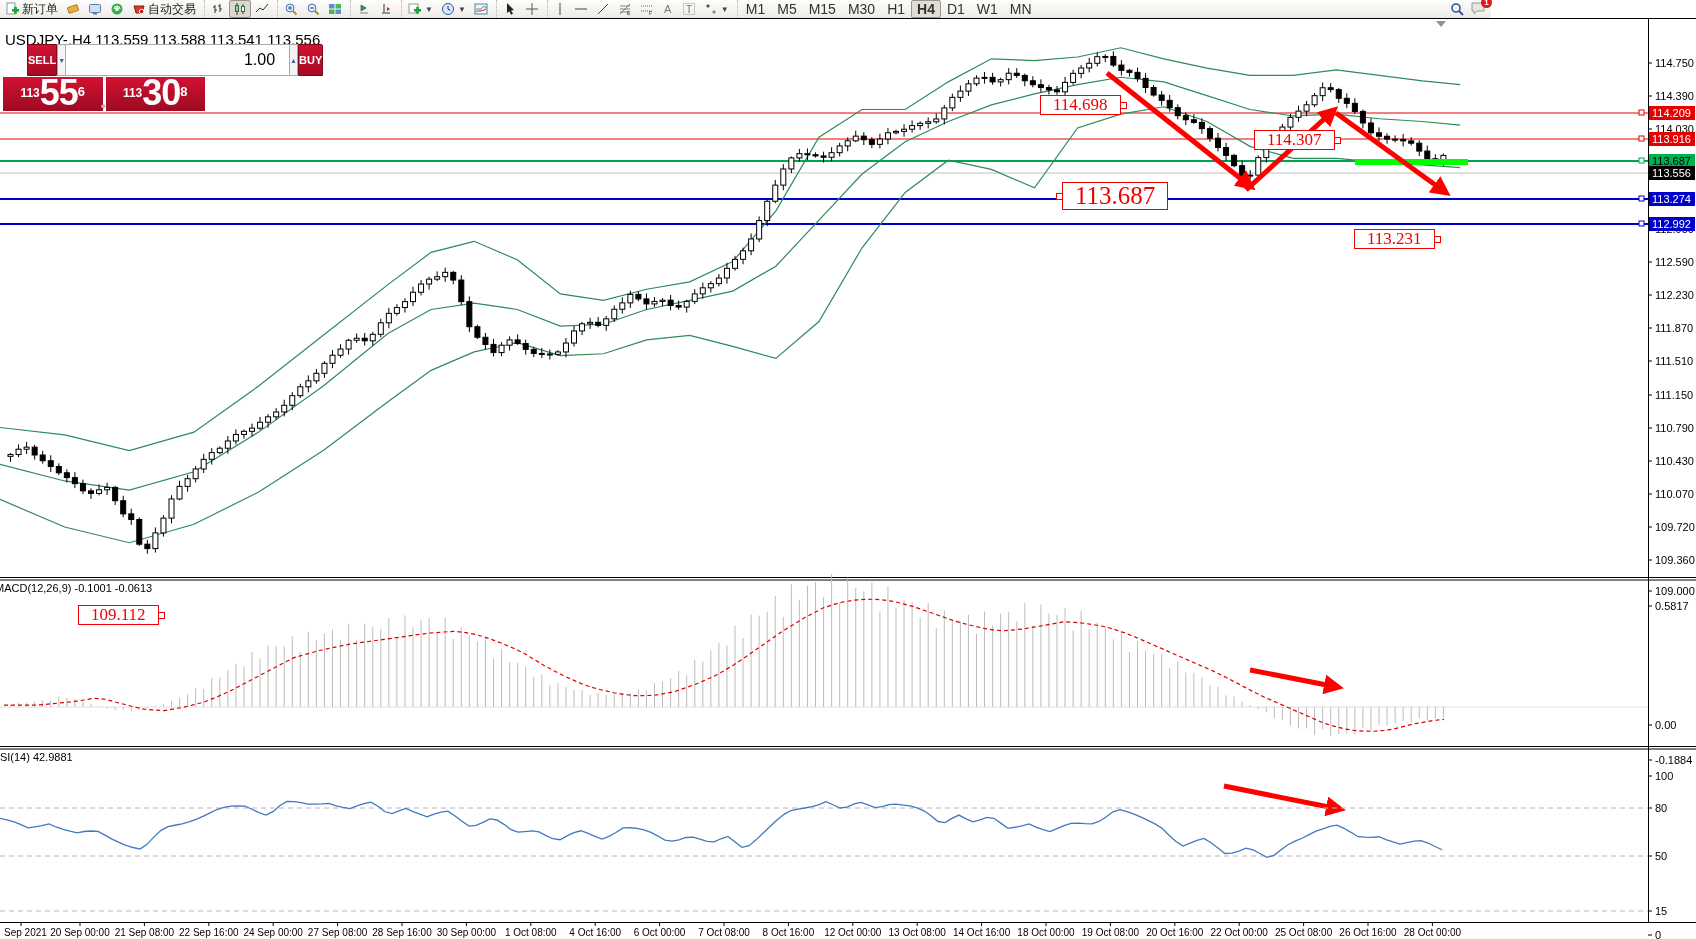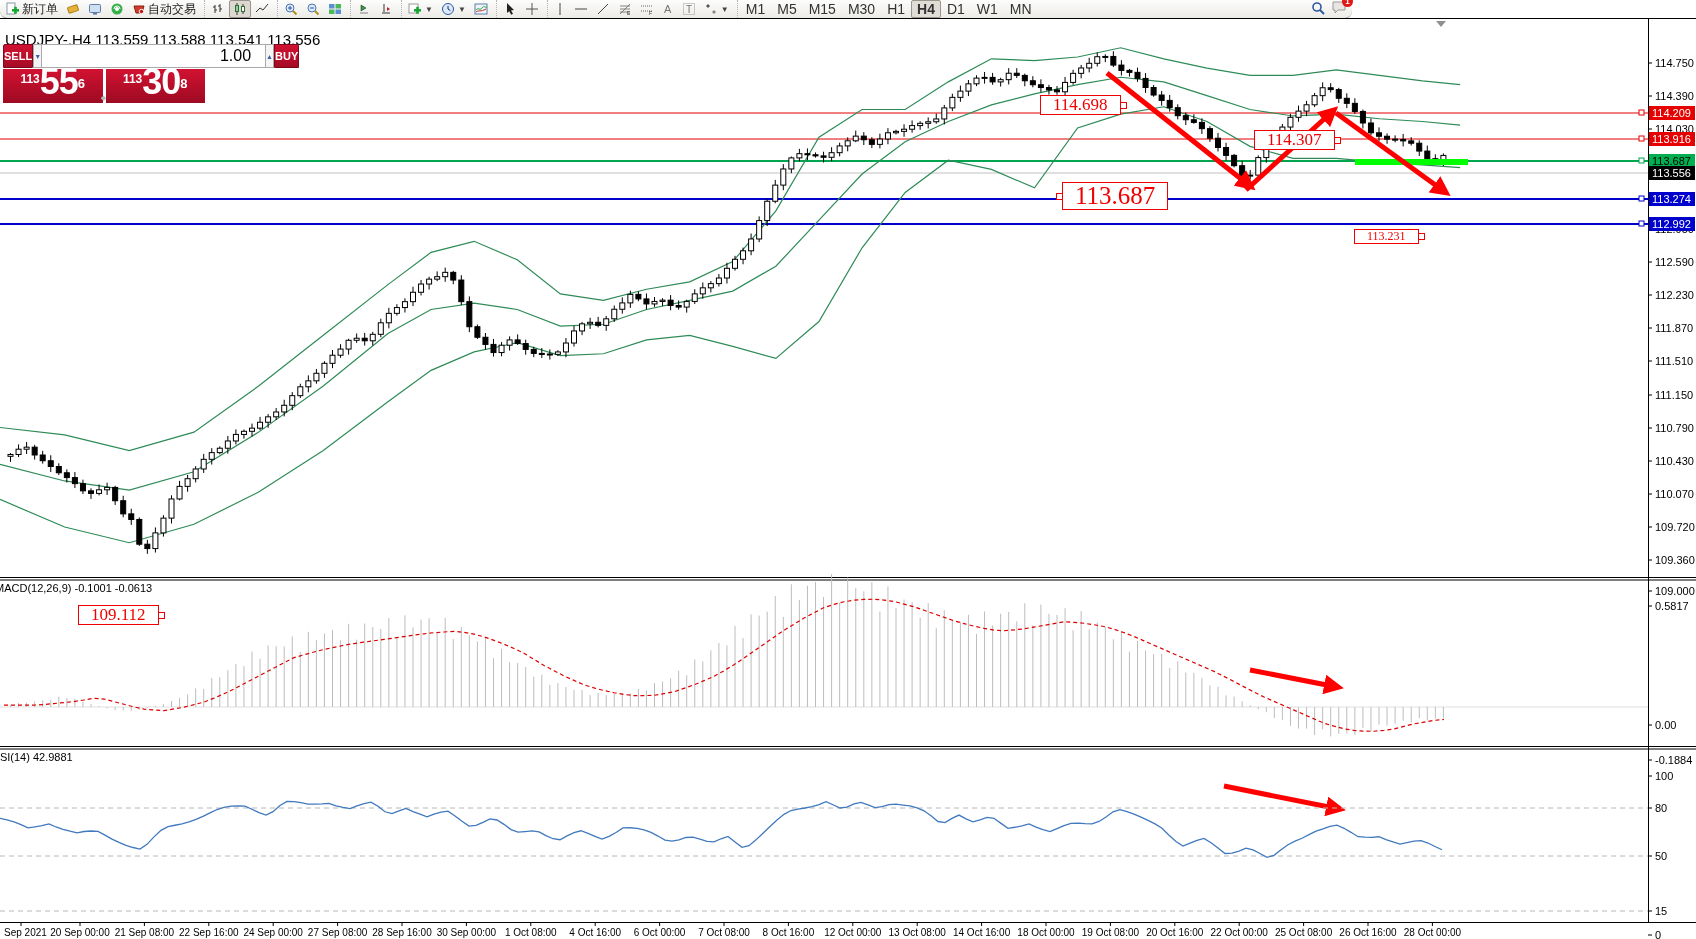--- a/index.html
+++ b/index.html
@@ -1,52 +1,52 @@
 <!DOCTYPE html>
 <html><head>
 <meta charset="utf-8">
 <style>
   html,body{margin:0;padding:0;background:#fff;}
   body{width:1696px;height:939px;overflow:hidden;position:relative;
        font-family:"Liberation Sans",sans-serif;-webkit-font-smoothing:antialiased;}
   
-  #toolbar{position:absolute;left:0;top:0;width:1352px;height:18px;
+  #toolbar{position:absolute;left:0;top:0;width:1491px;height:18px;
     background:linear-gradient(#fdfdfc,#ecebe7);border-bottom:1px solid #9a9a9a;
-    display:flex;align-items:flex-start;font-size:12px;color:#222;border-radius:8px;}
+    display:flex;align-items:flex-end;font-size:12px;color:#222;}
   .tb-sec{display:flex;align-items:center;height:18px;padding:0 2px;
     border-left:1px dotted #b5b5b5;margin-left:2px;}
   .tb-sec:first-child{border-left:none;margin-left:0;}
   .tb-btn{display:flex;align-items:center;gap:2px;padding:0 3px;height:16px;border:1px solid transparent;border-radius:2px;cursor:default;}
   .tb-btn.active{background:#dcd8d0;border:1px solid #98948c;font-weight:bold;}
   .tb-btn svg{display:block;}
   .tb-caret{font-size:8px;color:#444;margin-left:1px;}
   .tf-btn{font-size:14px;padding:1px 5px;height:14px;line-height:12px;border:1px solid transparent;color:#333;}
   .tf-btn.active{background:#e0ddd6;border:1px solid #9a968e;}
   #tb-right{margin-left:auto;display:flex;align-items:center;gap:6px;padding-right:4px;}
   .badge{position:absolute;top:-4px;right:-5px;background:#e01818;color:#fff;border-radius:50%;
     width:11px;height:11px;font-size:8px;line-height:11px;text-align:center;font-weight:bold;}
   
   #chartArea{position:absolute;left:0;top:18px;width:1696px;height:921px;background:#fff;}
   #chartSvg{position:absolute;left:0;top:0;}
   #chartTitle{position:absolute;left:5px;top:13px;font-size:15px;color:#000;}
   .paneLabel{position:absolute;font-size:11px;color:#000;white-space:pre;}
   
   #tradePanel{position:absolute;left:3px;top:26px;width:202px;}
-  #tpTop{display:flex;height:24px;}
+  #tpTop{display:flex;height:32px;margin-left:24px;}
   .tp-btn{background:linear-gradient(#d21232,#a50b24);color:#fff;font-weight:bold;font-size:11px;
     display:flex;align-items:center;justify-content:center;border:1px solid #7d0819;}
   #tpSell{width:33px;border-radius:2px 0 0 0;}
   #tpBuy{width:42px;border-radius:0 2px 0 0;}
   .tp-spin{width:15px;background:#f4f4f4;border:1px solid #aaa;display:flex;align-items:center;
     justify-content:center;font-size:7px;color:#3b5ea8;}
   #tpVol{flex:1;border:1px solid #aaa;border-left:none;border-right:none;font-size:16px;
     text-align:right;padding-right:14px;font-family:"Liberation Sans",sans-serif;}
   #tpPrices{display:flex;height:34px;margin-top:1px;position:relative;}
   .tp-price{flex:1;background:linear-gradient(#d21232,#9d0a22);color:#fff;display:flex;
-    align-items:flex-start;justify-content:center;padding-bottom:2px;}
+    align-items:center;justify-content:center;padding-bottom:2px;}
   .tp-price.left{margin-right:3px;}
   .pp-small{font-size:12px;font-weight:bold;line-height:20px;}
   .pp-big{font-size:36px;font-weight:bold;line-height:26px;letter-spacing:-1px;}
   .pp-sup{font-size:13px;font-weight:bold;line-height:30px;align-self:flex-start;}
   #tpDiamond{position:absolute;left:50%;bottom:1px;transform:translateX(-60%);font-size:7px;color:#b9b9b9;}
   
   .anno{position:absolute;border:1px solid #f00000;background:#fff;color:#f00000;
     font-family:"Liberation Serif",serif;padding:0 12px;line-height:1.05;white-space:nowrap;margin-top:36px;}
   .anno .sq{position:absolute;width:5px;height:5px;border:1px solid #f00000;background:#fff;top:50%;margin-top:-3px;}
   .sq.right{right:-7px;} .sq.left{left:-7px;}
@@ -963,15 +963,15 @@
         <span class="pp-small">113</span>
         <span class="pp-big">30</span>
         <span class="pp-sup">8</span>
       </div>
       <span id="tpDiamond">◆</span>
     </div>
   </div>
 <div class="anno" style="left: 1040px; top: 41px; font-size: 17px;">114.698<span class="sq right"></span></div>
     <div class="anno" style="left: 1254px; top: 76px; font-size: 17px;">114.307<span class="sq right"></span></div>
     <div class="anno" style="left: 1062px; top: 128px; font-size: 25px;">113.687<span class="sq left"></span></div>
-    <div class="anno" style="left: 1354px; top: 175px; font-size: 12px;">113.231<span class="sq right"></span></div>
+    <div class="anno" style="left: 1354px; top: 175px; font-size: 17px;">113.231<span class="sq right"></span></div>
     <div class="anno" style="left: 78px; top: 551px; font-size: 17px;">109.112<span class="sq right"></span></div>
   </div>
 
 </body></html>

